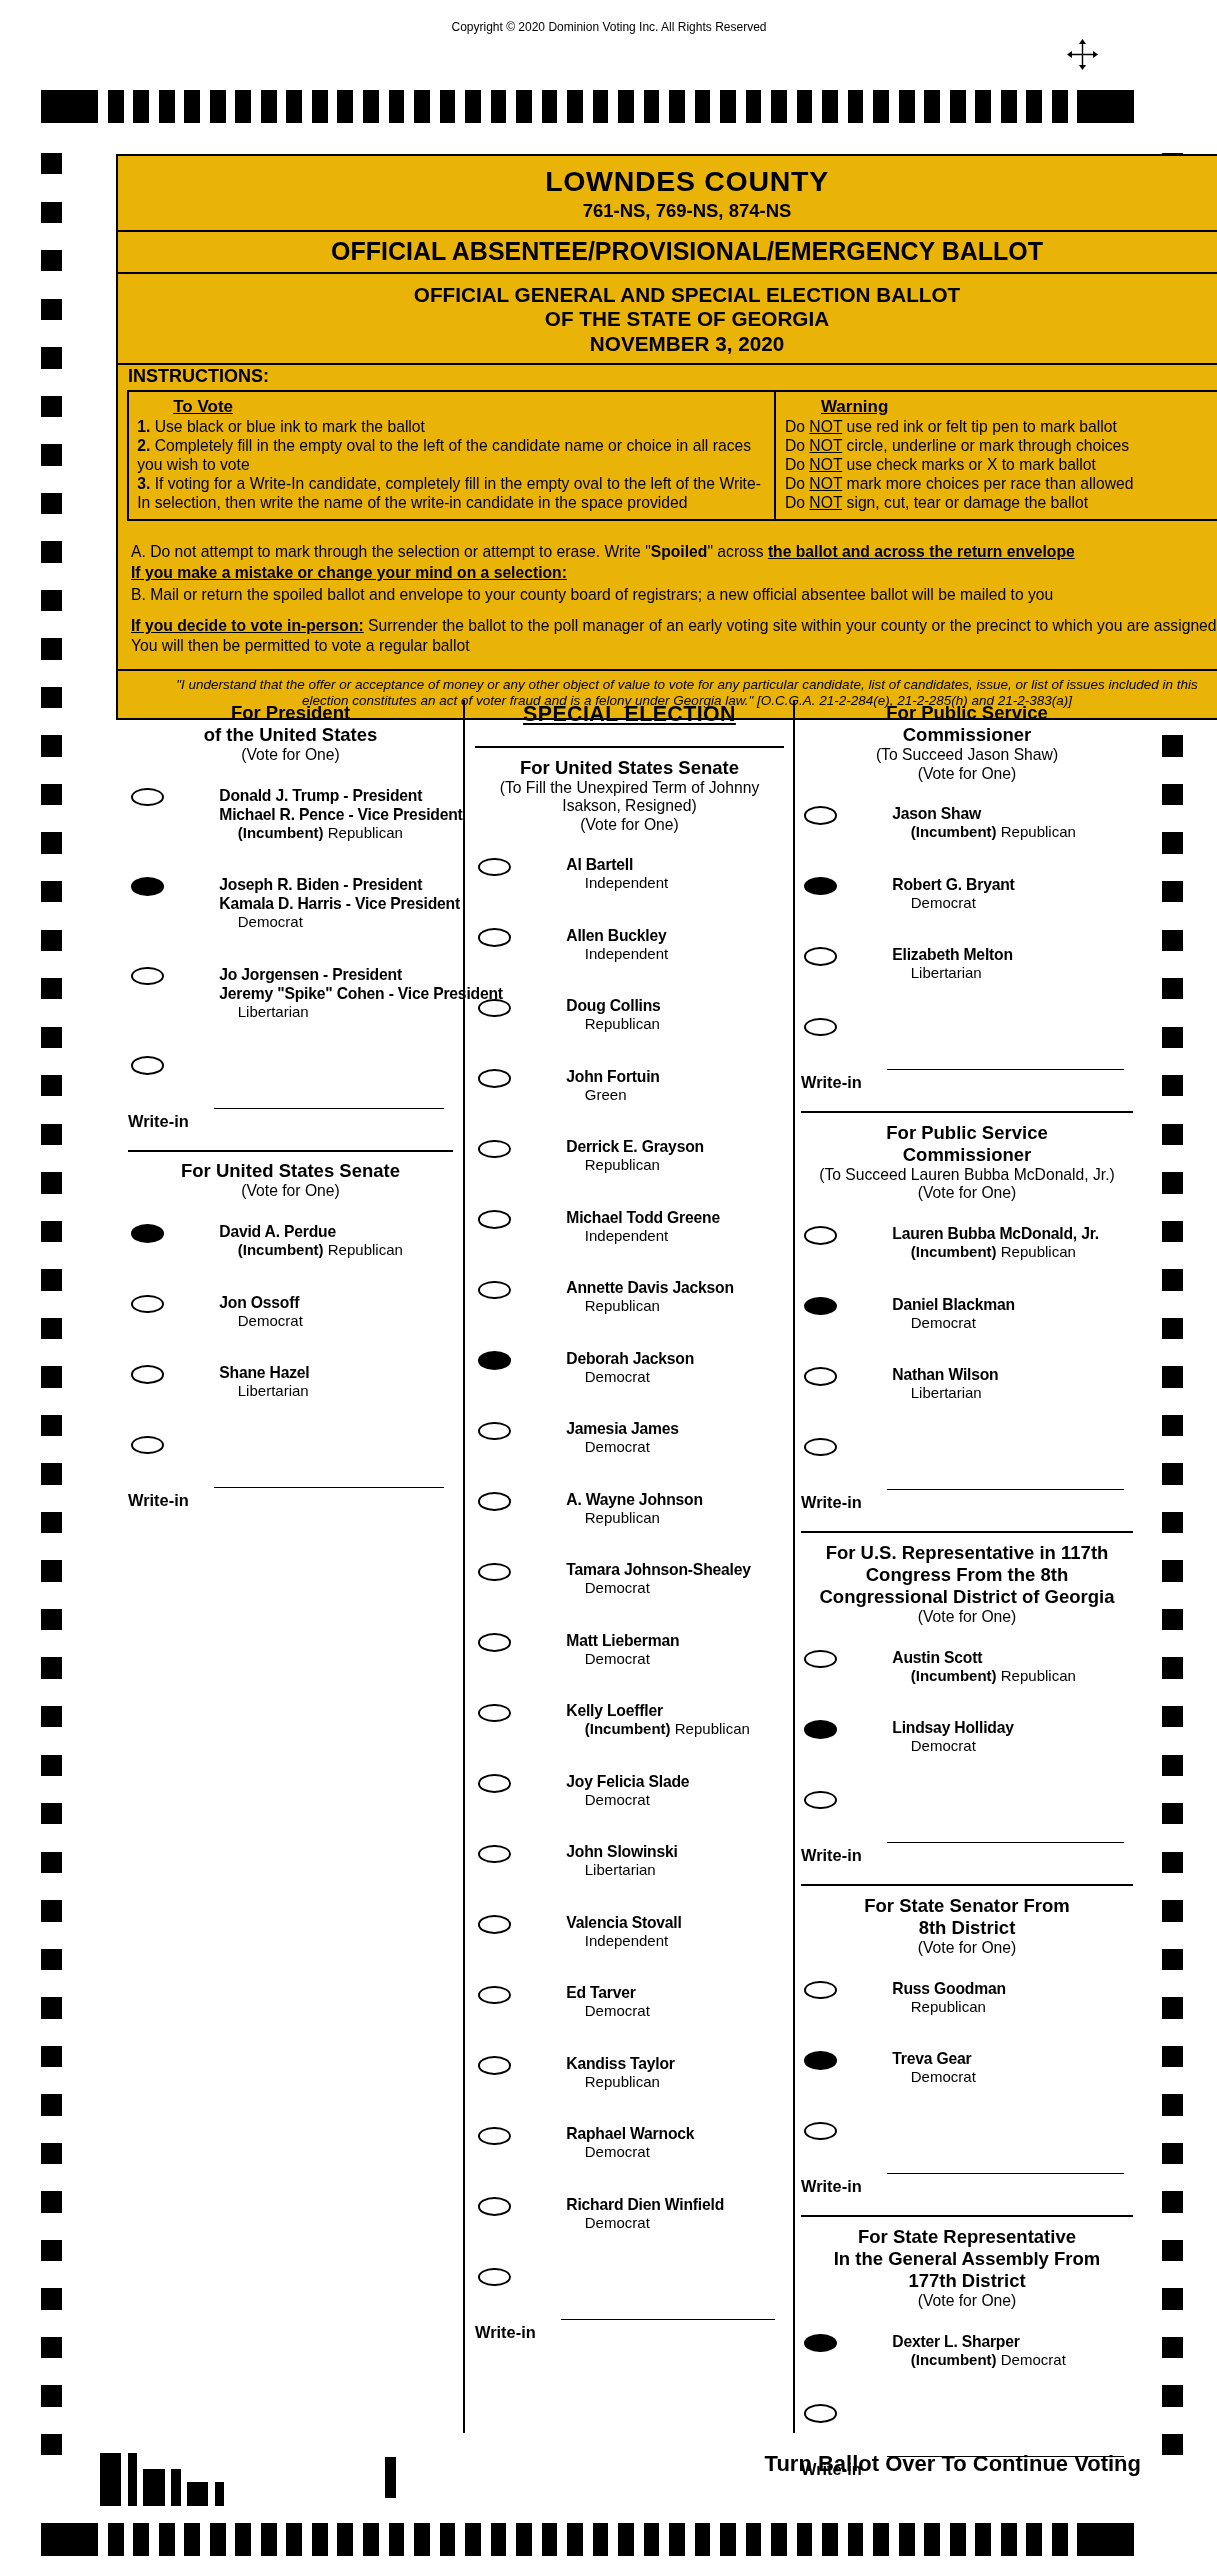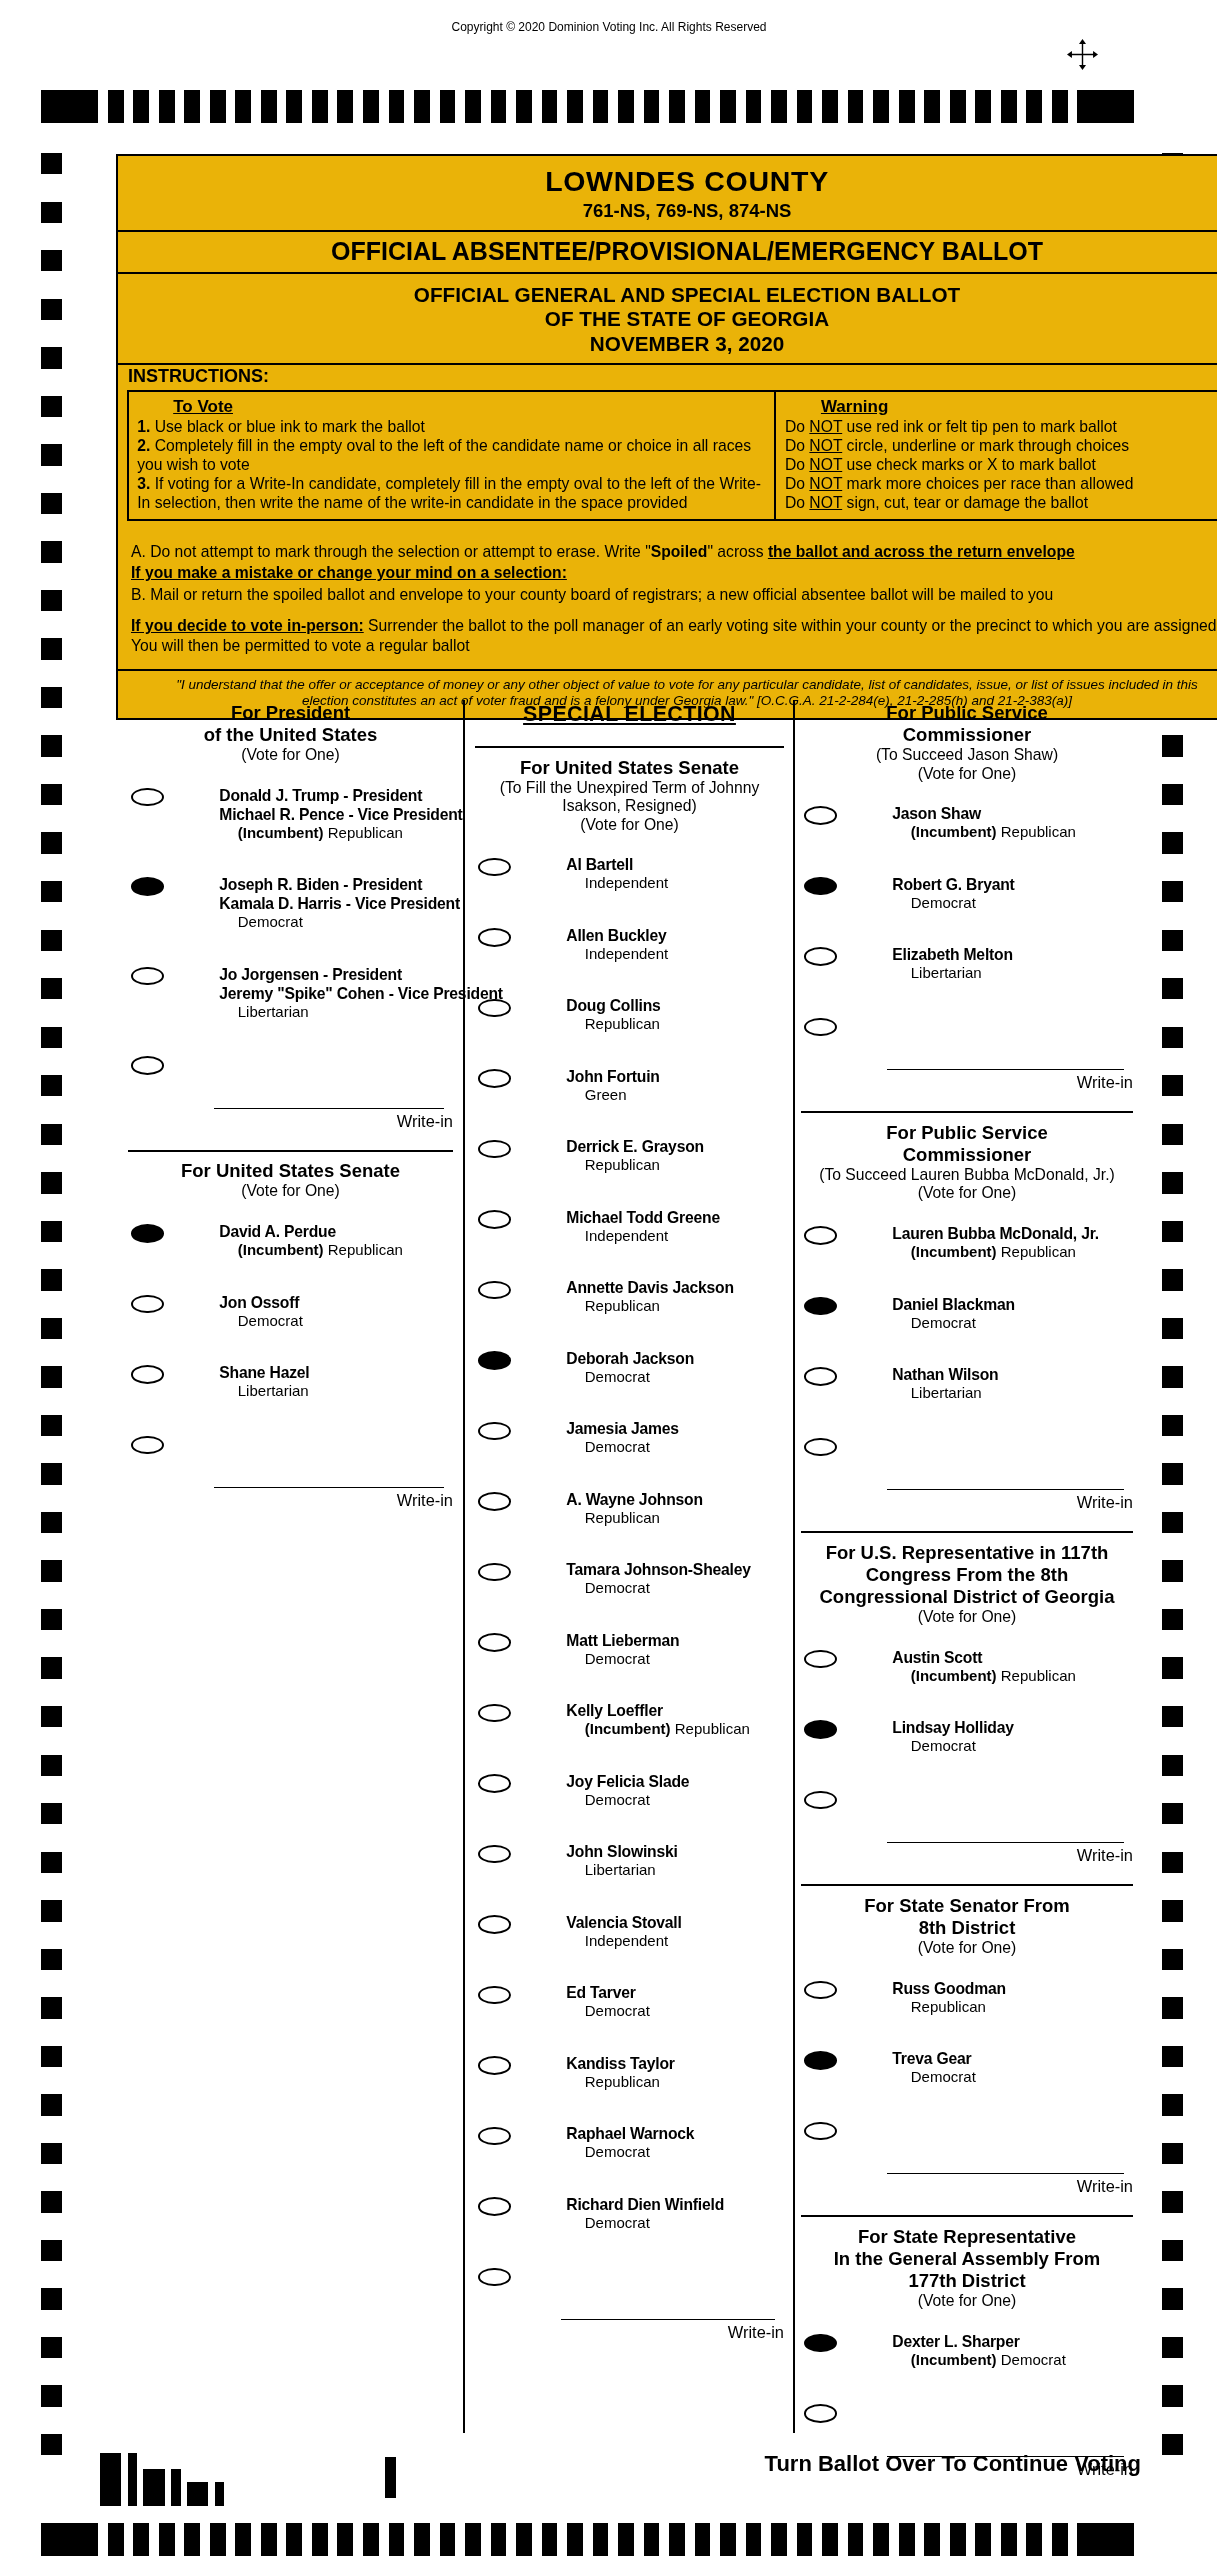--- a/index.html
+++ b/index.html
@@ -57,21 +57,21 @@
   .contest.ruled{border-top:2.1px solid #000;margin-top:19px;padding-top:8.6px;}
   .ctitle{font-size:18.5px;font-weight:bold;line-height:22px;text-align:center;}
   .csub{font-size:15.7px;line-height:18.5px;text-align:center;}
   .cvote{font-size:15.7px;line-height:18.5px;text-align:center;margin-bottom:21.4px;}
   .cand{display:flex;align-items:flex-start;margin:0 0 33px 2.9px;gap:44px;}
   .oval{flex:none;width:33px;height:18.5px;border:2.1px solid #000;border-radius:16.4px/9.3px;background:#fff;margin:2.1px 11.4px 0 0;}
   .oval.filled{background:#000;}
   .cname{display:block;font-size:15.7px;font-weight:bold;line-height:19px;letter-spacing:-0.2px;white-space:nowrap;}
   .cparty{display:block;font-size:15px;line-height:18.5px;padding-left:18.5px;}
   .wline{border-top:1.4px solid #000;margin:11.4px 8.6px 2.9px 86px;height:0;}
-  .wlabel{font-size:16.4px;font-weight:normal;text-align:right;margin-bottom:11.4px;}
+  .wlabel{font-size:16.4px;font-weight:bold;text-align:left;margin-bottom:11.4px;}
 
   
   .barcode{position:absolute;left:100px;top:2453px;height:53px;display:flex;align-items:flex-end;gap:6.4px;}
   .bc{background:#000;}
   .bc-a{width:21.4px;height:53px;}
   .bc-b{width:9.3px;height:53px;}
   .bc-c{width:21.4px;height:37px;}
   .bc-d{width:9.3px;height:37px;}
   .bc-e{width:21.4px;height:24px;}
   .bc-f{width:9.3px;height:24px;}

